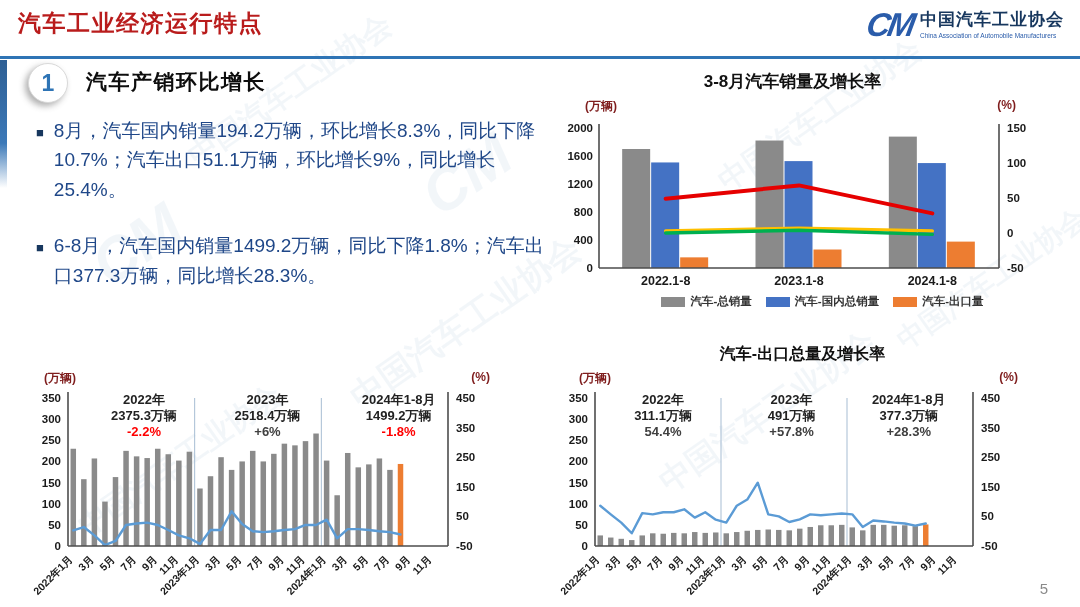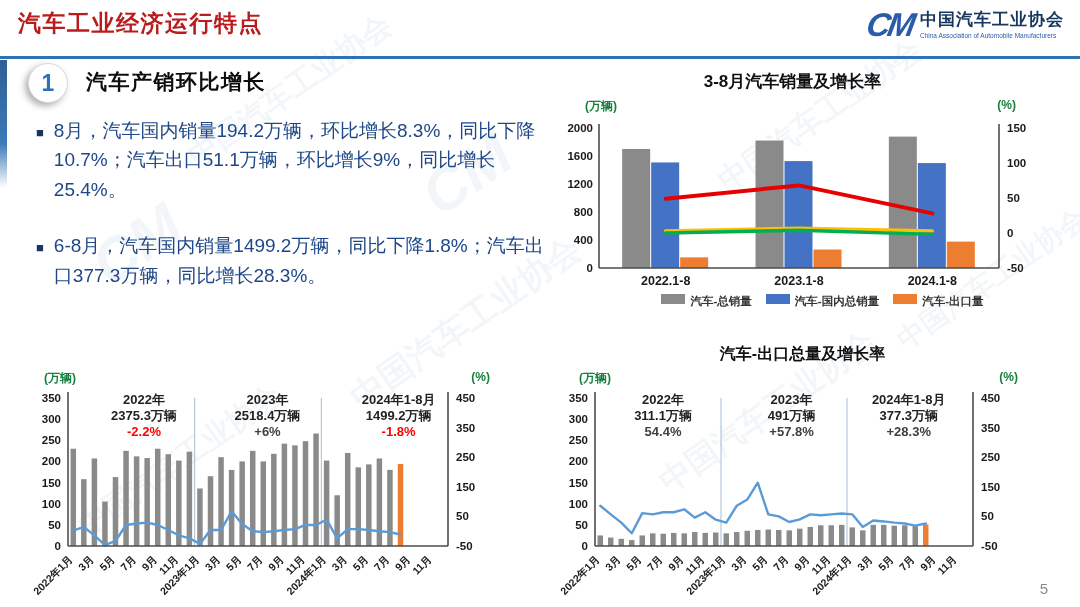--- a/index.html
+++ b/index.html
@@ -20,32 +20,32 @@
   .section-badge{position:absolute;left:28px;top:63px;width:38px;height:38px;border-radius:50%;
     background:#fff;border:1px solid #d9d9d9;box-shadow:-3px 3px 6px rgba(80,80,80,.45);
     display:flex;align-items:center;justify-content:center;font-size:23px;font-weight:bold;color:#2E74B5}
   .section-heading{position:absolute;left:86px;top:68px;font-size:21px;font-weight:bold;color:#0d0d0d;letter-spacing:1.5px}
   .bullets{position:absolute;left:36px;top:116px;width:524px;display:flex;flex-direction:column;gap:27px}
   .bullet{display:flex;gap:10px;font-size:19px;color:#1F4788;line-height:1.55}
   .bullet .marker{color:#17375E;font-size:13px;padding-top:7px;flex:0 0 auto}
 
   .chart{position:absolute}
   .chart-title{position:absolute;text-align:center;font-weight:bold;color:#111}
-  .unit{position:absolute;font-size:12px;font-weight:bold;color:#15803d}
+  .unit{position:absolute;font-size:12px;font-weight:bold;color:#7f1d1d}
   .chart svg{position:absolute;overflow:visible}
 
   #chart-sales{left:565px;top:64px;width:515px;height:276px}
   #chart-sales .chart-title{left:0;right:60px;top:6px;font-size:17px}
   #chart-sales .unit-left{left:20px;top:34px}
   #chart-sales .unit-right{right:64px;top:34px}
   #chart-sales svg{left:0;top:52px}
   .legend{position:absolute;left:0;right:0;display:flex;justify-content:center;gap:14px}
   .legend-row1{top:230px}
   .legend-row2{top:252px}
-  .legend-item{display:flex;align-items:flex-start;gap:5px;font-size:11.5px;font-weight:bold;color:#333;white-space:nowrap}
+  .legend-item{display:flex;align-items:center;gap:5px;font-size:11.5px;font-weight:bold;color:#333;white-space:nowrap}
   .swatch-bar{display:inline-block;width:24px;height:10px}
   .swatch-line{display:inline-block;width:24px;height:3.5px}
 
   #chart-domestic{left:14px;top:342px;width:482px;height:265px}
   #chart-export{left:549px;top:342px;width:527px;height:265px}
   #chart-domestic .chart-title{left:0;right:0;top:2px;font-size:16px}
   #chart-export .chart-title{left:0;right:20px;top:2px;font-size:16px}
   #chart-domestic .unit-left,#chart-export .unit-left{left:30px;top:28px}
   #chart-domestic .unit-right{right:6px;top:28px}
   #chart-export .unit-right{right:58px;top:28px}

